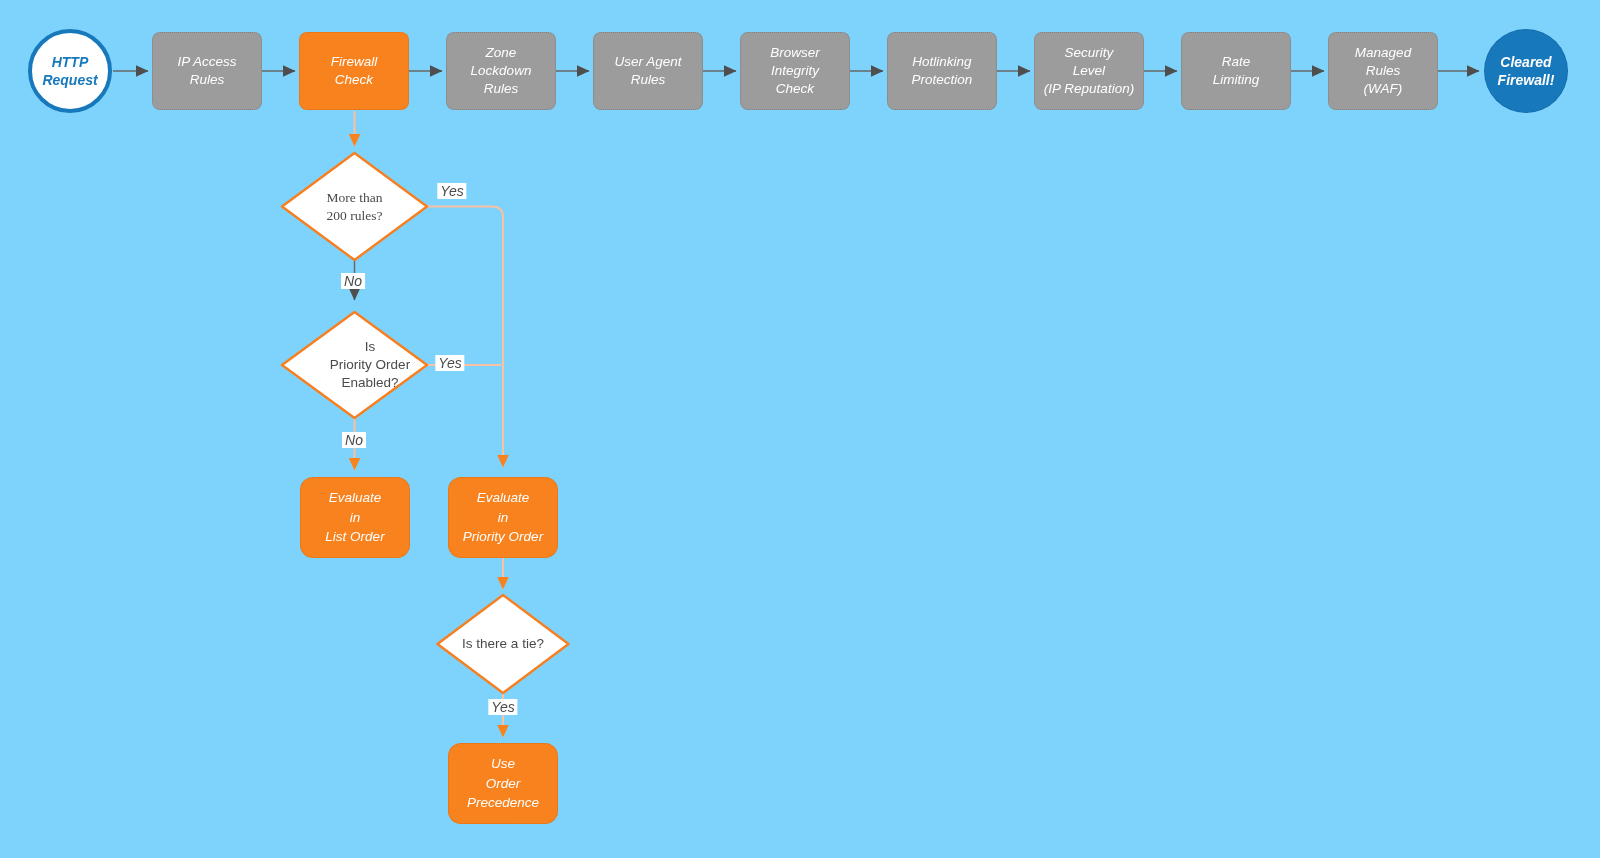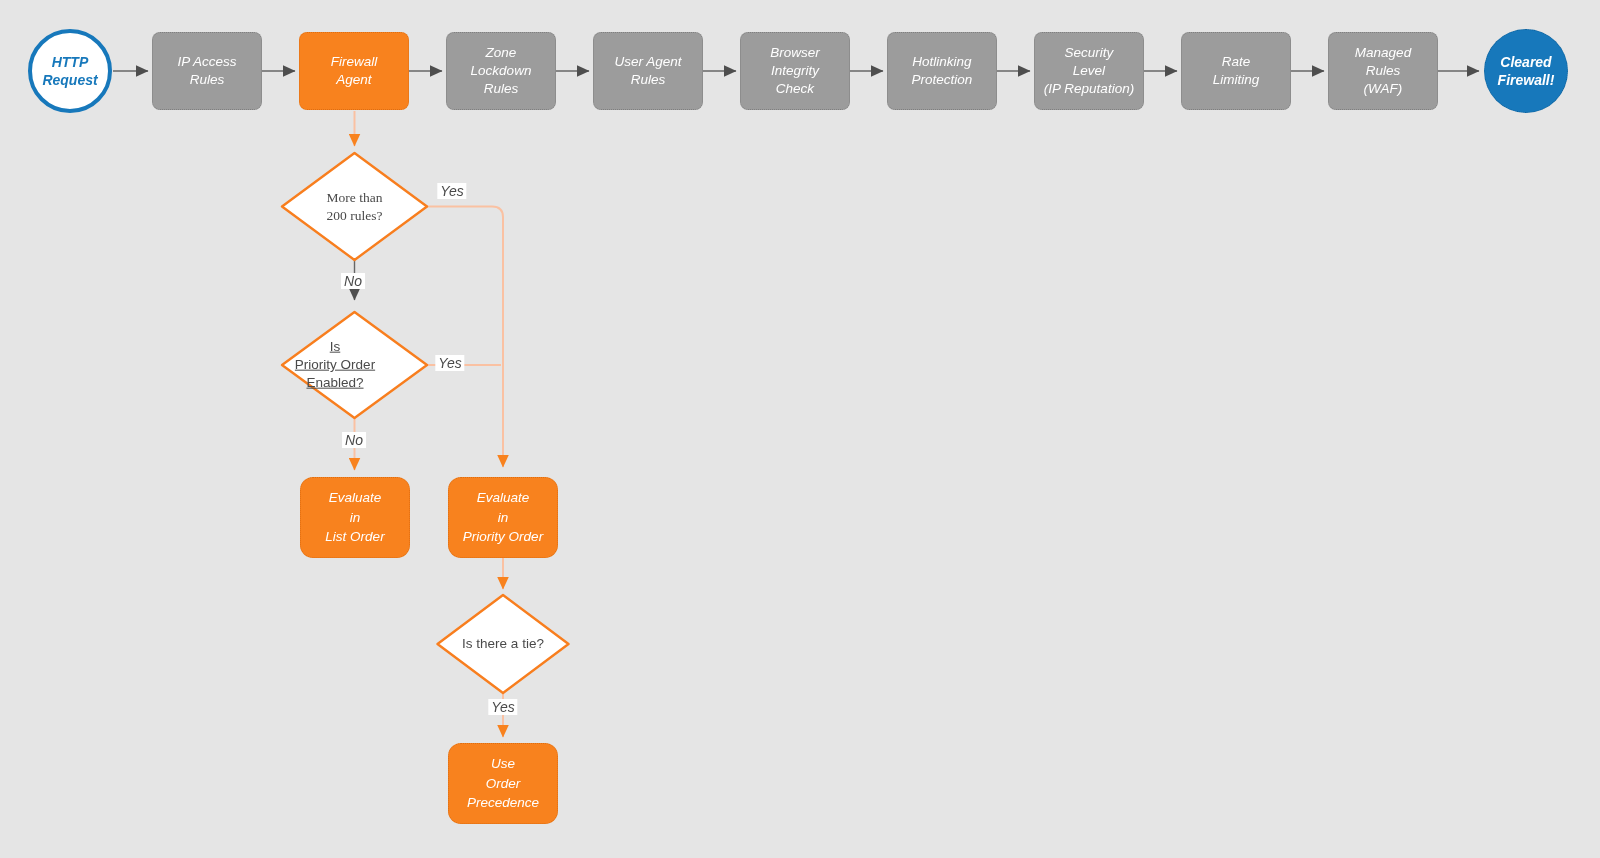--- a/index.html
+++ b/index.html
@@ -1,17 +1,17 @@
 <!DOCTYPE html>
 <html><head>
 <meta charset="utf-8">
 <style>
   html,body { margin:0; padding:0; background:#ffffff; }
   .canvas {
-    position:relative; width:1600px; height:858px; background:#e5e5e5;
+    position:relative; width:1600px; height:858px; background:#7dd3fc;
     font-family:"Liberation Sans", sans-serif; overflow:hidden;
   }
   .canvas * { box-sizing:border-box; }
   svg.wires { position:absolute; left:0; top:0; z-index:1; }
   .node {
     position:absolute; z-index:2; display:flex; align-items:center; justify-content:center;
     text-align:center; white-space:pre-line;
   }
   .step {
     width:110px; height:78px; border-radius:8px; color:#ffffff;
@@ -84,21 +84,21 @@
       <polygon points="503,595 568.5,644 503,693 437.5,644"></polygon>
     </g>
   </svg>
 
   <div class="node circle start" style="left:28px; top:29px;">HTTP
 Request</div>
 
   <div class="node step gray" style="left:152px;  top:32px;">IP Access
 Rules</div>
   <div class="node step orange" style="left:299px;  top:32px;">Firewall
-Agent</div>
+Check</div>
   <div class="node step gray" style="left:446px;  top:32px;">Zone
 Lockdown
 Rules</div>
   <div class="node step gray" style="left:593px;  top:32px;">User Agent
 Rules</div>
   <div class="node step gray" style="left:740px;  top:32px;">Browser
 Integrity
 Check</div>
   <div class="node step gray" style="left:887px;  top:32px;">Hotlinking
 Protection</div>
@@ -109,21 +109,21 @@
 Limiting</div>
   <div class="node step gray" style="left:1328px; top:32px;">Managed
 Rules
 (WAF)</div>
 
   <div class="node circle end" style="left:1484px; top:29px;">Cleared
 Firewall!</div>
 
   <div class="diamond-label" style="left:354.5px; top:206.5px; width:130px;font-family:Liberation Serif, serif;">More than
 200 rules?</div>
-  <div class="diamond-label" style="left:335px; top:365px; width:130px;text-decoration:underline;">Is
+  <div class="diamond-label" style="left:370px; top:365px; width:130px;">Is
 Priority Order
 Enabled?</div>
   <div class="diamond-label" style="left:503px; top:644px; width:120px;">Is there a tie?</div>
 
   <div class="edge-label" style="left:452px; top:191px;">Yes</div>
   <div class="edge-label" style="left:353px; top:281px;">No</div>
   <div class="edge-label" style="left:450px; top:363px;">Yes</div>
   <div class="edge-label" style="left:354px; top:440px;">No</div>
   <div class="edge-label" style="left:503px; top:707px;">Yes</div>
 

